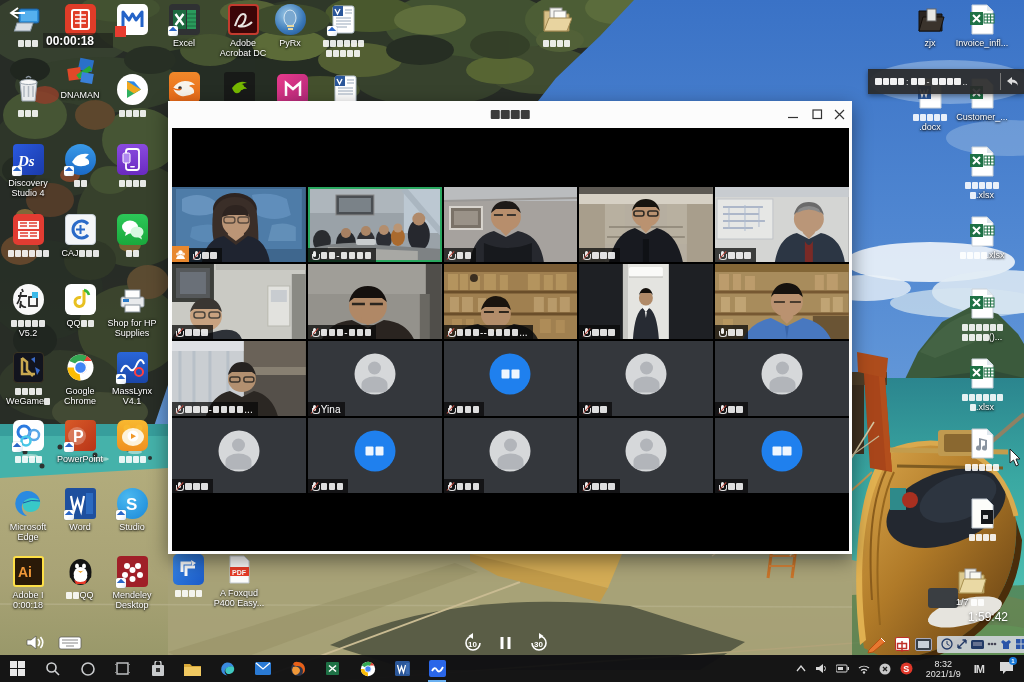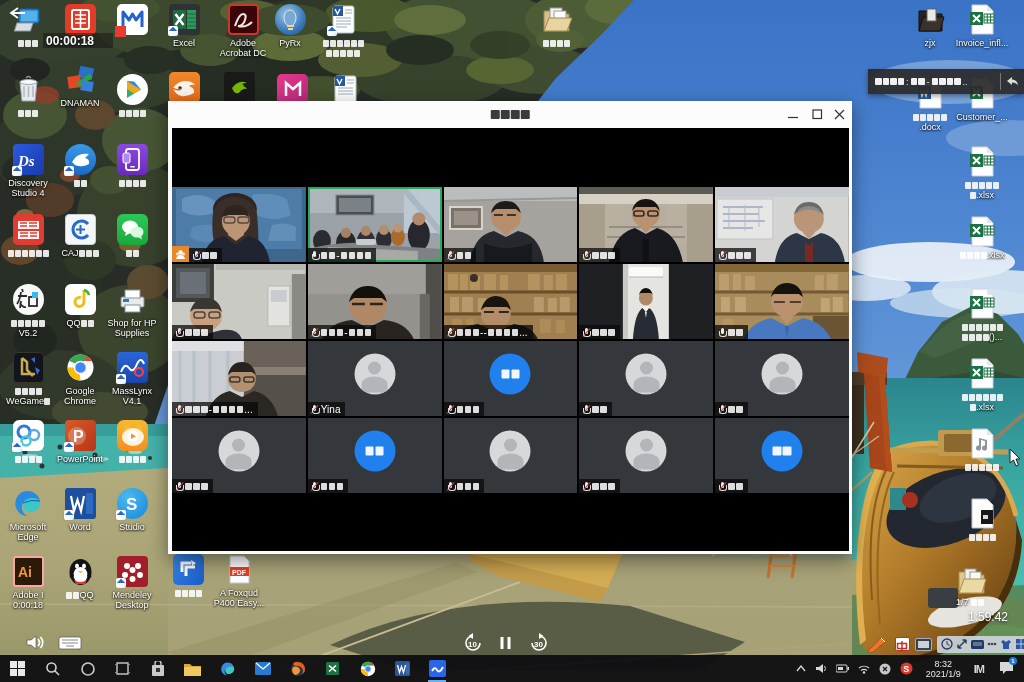--- a/index.html
+++ b/index.html
@@ -274,21 +274,21 @@
           <ellipse cx="15.5" cy="8" rx="8.5" ry="2.5" fill="#f8f8f8" stroke="#9aa4ae"></ellipse>
           <path d="M11 12 v11 M15.5 12 v11 M20 12 v11" stroke="#b0b8c0" stroke-width="1.5"></path>
           <path d="M13 4 q2.5-3 5 0" stroke="#8a949e" fill="none" stroke-width="1.5"></path>
         </svg></div>
       <div class="lb"><span class="zh">
           <i></i>
           <i></i>
           <i></i>
         </span></div>
     </div>
-<div class="ic" style="left:53px;top:64px">
+<div class="ic" style="left:53px;top:56px">
       <div class="g"><svg width="31" height="31">
           <rect x="14" y="3" width="14" height="12" fill="#2a70c8" transform="rotate(12 21 9)"></rect>
           <rect x="3" y="12" width="13" height="12" fill="#e04828" transform="rotate(-8 9 18)"></rect>
           <rect x="11" y="14" width="16" height="5" fill="#28a838" transform="rotate(-35 19 16)"></rect>
           <rect x="16" y="17" width="12" height="10" fill="#3a80d8" transform="rotate(10 22 22)"></rect>
         </svg></div>
       <div class="lb">DNAMAN</div>
     </div>
 <div class="ic" style="left:105px;top:74px">
       <div class="g" style="background:#fff;border-radius:50%"><svg width="31" height="31">
@@ -512,21 +512,21 @@
         </svg><b class="sc"></b></div>
       <div class="lb">Word</div>
     </div>
 <div class="ic" style="left:105px;top:488px">
       <div class="g" style="background:radial-gradient(circle at 35% 30%,#4ab8f0,#1a88d8);border-radius:50%"><svg width="31" height="31">
           <text x="9" y="22" font-size="17" font-weight="bold" fill="#fff">S</text>
         </svg><b class="sc"></b></div>
       <div class="lb">Studio</div>
     </div>
 <div class="ic" style="left:1px;top:556px">
-      <div class="g" style="background:#2a1a08;border:2px solid #fca5a5;border-radius:3px"><svg width="27" height="27">
+      <div class="g" style="background:#2a1a08;border:2px solid #fde047;border-radius:3px"><svg width="27" height="27">
           <text x="3" y="19" font-size="14" font-weight="bold" fill="#f09838">Ai</text>
         </svg></div>
       <div class="lb">Adobe I<br>0:00:18</div>
     </div>
 <div class="ic" style="left:53px;top:556px">
       <div class="g"><svg width="31" height="31">
           <ellipse cx="15.5" cy="16" rx="11" ry="13" fill="#141414"></ellipse>
           <ellipse cx="15.5" cy="19" rx="7" ry="8" fill="#fff"></ellipse>
           <ellipse cx="12" cy="10" rx="2" ry="2.5" fill="#fff"></ellipse>
           <ellipse cx="19" cy="10" rx="2" ry="2.5" fill="#fff"></ellipse>

